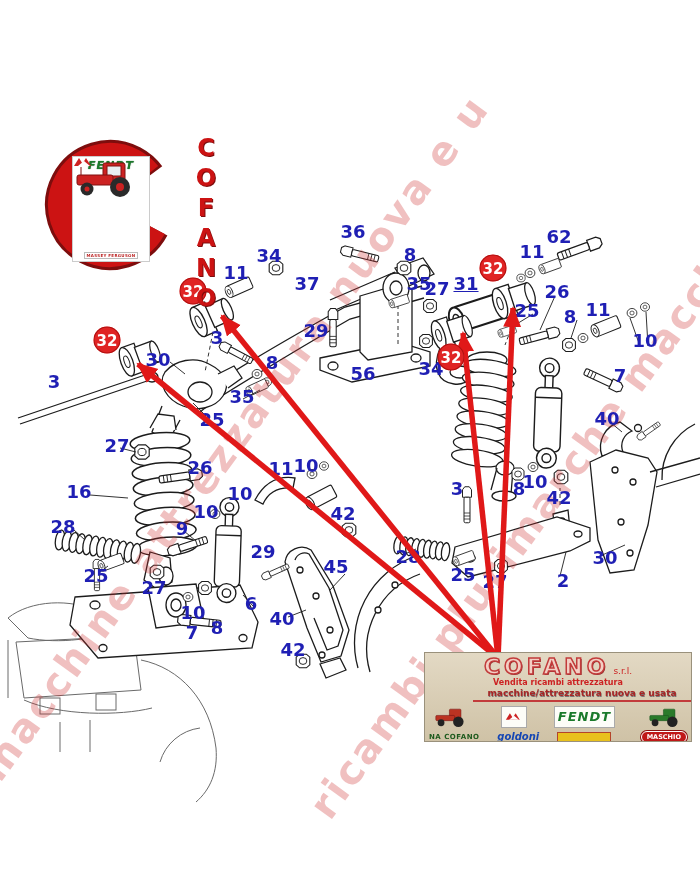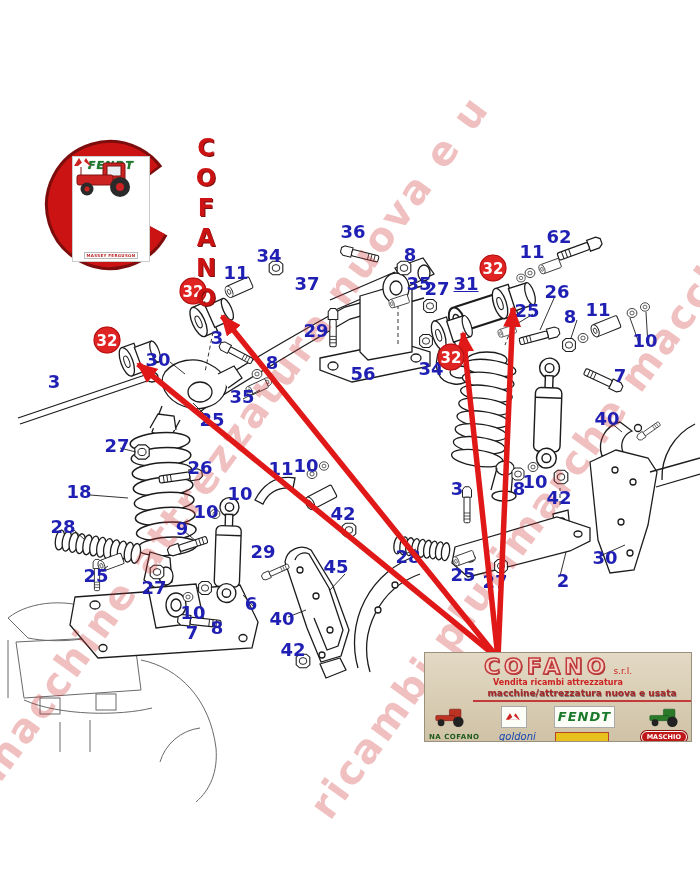--- a/index.html
+++ b/index.html
@@ -47,21 +47,21 @@
         border-bottom:2px solid #c23b3b;line-height:1.2;padding-bottom:1px;
         text-shadow:.5px .5px 0 #777;margin-left:48px;}
   .bn-strip{display:flex;align-items:center;justify-content:space-between;
         padding:2px 3px 0 3px;height:26px;}
   .bn-box{background:#fdfdf8;border:1px solid #aaa;display:flex;align-items:center;
         justify-content:center;height:20px;padding:0 3px;}
   .bn-fendt{color:#1b7a2b;font-weight:bold;font-style:italic;font-size:13px;letter-spacing:1px;}
   .bn-bottom{display:flex;align-items:center;justify-content:space-between;
         padding:1px 4px 0 4px;}
   .bn-nardi{font-size:7px;font-weight:bold;color:#1d5a1d;letter-spacing:.5px;}
-  .bn-goldoni{font-size:10px;font-weight:normal;font-style:italic;color:#1446b4;}
+  .bn-goldoni{font-size:10px;font-weight:bold;font-style:italic;color:#1446b4;}
   .bn-yellow{width:52px;height:8px;background:#e8c11c;border:1px solid #b4442a;}
   .bn-maschio{background:#c01818;color:#fff;font-size:6.5px;font-weight:bold;
         border-radius:8px;padding:1px 5px;border:1px solid #fff;
         box-shadow:0 0 0 1px #8c1010;margin-left:12px;}
 </style>
 </head>
 <body>
 
 <div id="stage">
 
@@ -339,21 +339,21 @@
       <div class="plabel" style="left: 242px; top: 397px;">35</div>
       <div class="plabel" style="left: 607px; top: 419px;">40</div>
       <div class="plabel" style="left: 212px; top: 420px;">25</div>
       <div class="plabel" style="left: 117px; top: 446px;">27</div>
       <div class="plabel" style="left: 306px; top: 466px;">10</div>
       <div class="plabel" style="left: 200px; top: 468px;">26</div>
       <div class="plabel" style="left: 281px; top: 469px;">11</div>
       <div class="plabel" style="left: 535px; top: 482px;">10</div>
       <div class="plabel" style="left: 457px; top: 489px;">3</div>
       <div class="plabel" style="left: 519px; top: 489px;">8</div>
-      <div class="plabel" style="left: 79px; top: 492px;">18</div>
+      <div class="plabel" style="left: 79px; top: 492px;">16</div>
       <div class="plabel" style="left: 240px; top: 494px;">10</div>
       <div class="plabel" style="left: 559px; top: 498px;">42</div>
       <div class="plabel" style="left: 206px; top: 512px;">10</div>
       <div class="plabel" style="left: 343px; top: 514px;">42</div>
       <div class="plabel" style="left: 63px; top: 527px;">28</div>
       <div class="plabel" style="left: 182px; top: 529px;">9</div>
       <div class="plabel" style="left: 263px; top: 552px;">29</div>
       <div class="plabel" style="left: 408px; top: 557px;">28</div>
       <div class="plabel" style="left: 605px; top: 558px;">30</div>
       <div class="plabel" style="left: 336px; top: 567px;">45</div>

